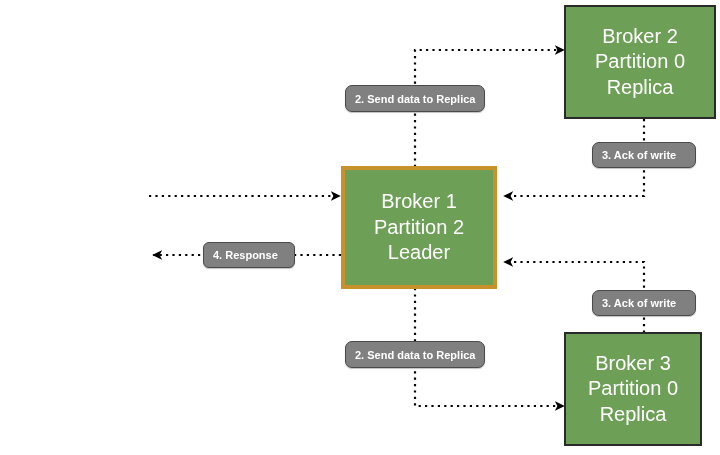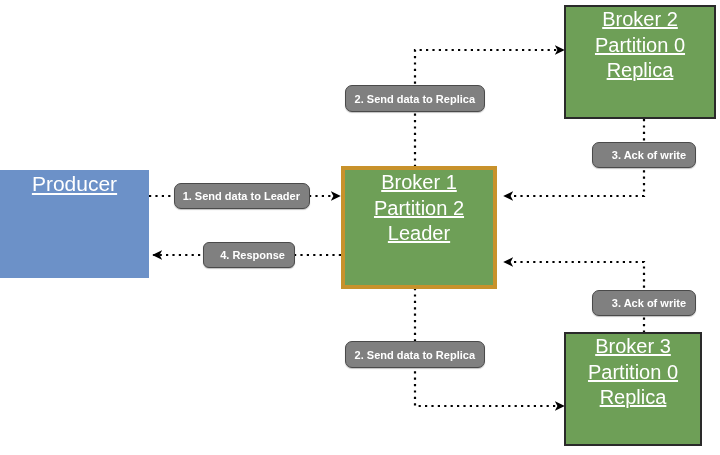--- a/index.html
+++ b/index.html
@@ -11,27 +11,26 @@
     position:relative;
   }
   #stage{position:absolute;left:0;top:0;width:720px;height:455px;}
 
   svg.wires{position:absolute;left:0;top:0;width:720px;height:455px;}
 
   .node{
     position:absolute;
     box-sizing:border-box;
     display:flex;
-    align-items:flex-start;
+    align-items:center;
     justify-content:center;
     text-align:center;
     color:#ffffff;
     line-height:1.28;
     white-space:pre-line;
-    text-decoration:underline;
   }
 
   .node-producer{
     background:#6C91C8;
     border:1px solid #6C91C8;
     font-size:21px;
   }
 
   .node-broker{
     background:#6E9F57;
@@ -48,21 +47,21 @@
     position:absolute;
     box-sizing:border-box;
     background:#808080;
     border:1px solid #4a4a4a;
     border-radius:7px;
     color:#ffffff;
     font-size:11px;
     font-weight:bold;
     display:flex;
     align-items:center;
-    justify-content:flex-end;
+    justify-content:flex-start;
     text-align:center;
     white-space:nowrap;
     padding:0 9px;
     box-shadow:0 1px 1px rgba(0,0,0,0.25);
   }
 </style>
 </head>
 <body>
 
 <div id="stage">
@@ -83,45 +82,39 @@
       <path d="M415,167 L415,50 L564,50" marker-end="url(#ah)"></path>
 
       <path d="M415,288 L415,406 L564,406" marker-end="url(#ah)"></path>
 
       <path d="M644,119 L644,196 L504,196" marker-end="url(#ah)"></path>
 
       <path d="M644,339 L644,262 L504,262" marker-end="url(#ah)"></path>
     </g>
   </svg>
 
-  <div class="node node-producer" style="left:0px;top:170px;width:149px;height:108px;">
-    <span>Producer</span>
-  </div>
 
   <div class="node node-broker node-leader" style="left:341px;top:166px;width:156px;height:123px;">
     <span>Broker 1
 Partition 2
 Leader</span>
   </div>
 
   <div class="node node-broker node-replica" style="left:564px;top:5px;width:152px;height:114px;">
     <span>Broker 2
 Partition 0
 Replica</span>
   </div>
 
   <div class="node node-broker node-replica" style="left:564px;top:332px;width:138px;height:114px;">
     <span>Broker 3
 Partition 0
 Replica</span>
   </div>
 
-  <div class="label-pill" style="left:174px;top:183px;width:136px;height:26px;">
-    <span>1. Send data to Leader</span>
-  </div>
 
   <div class="label-pill" style="left:345px;top:85px;width:140px;height:27px;">
     <span>2. Send data to Replica</span>
   </div>
 
   <div class="label-pill" style="left:345px;top:341px;width:140px;height:27px;">
     <span>2. Send data to Replica</span>
   </div>
 
   <div class="label-pill" style="left:592px;top:142px;width:104px;height:26px;">

